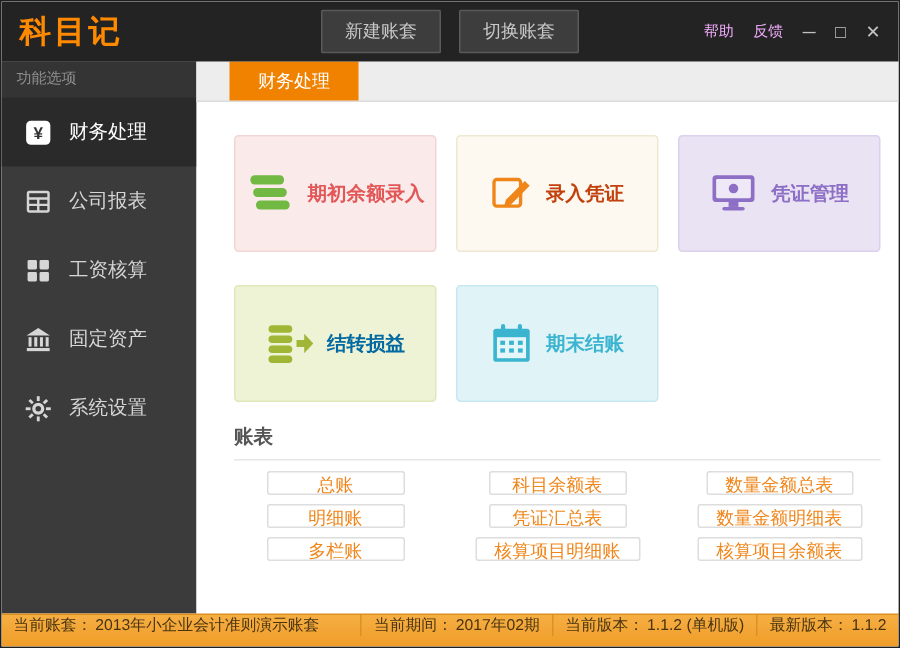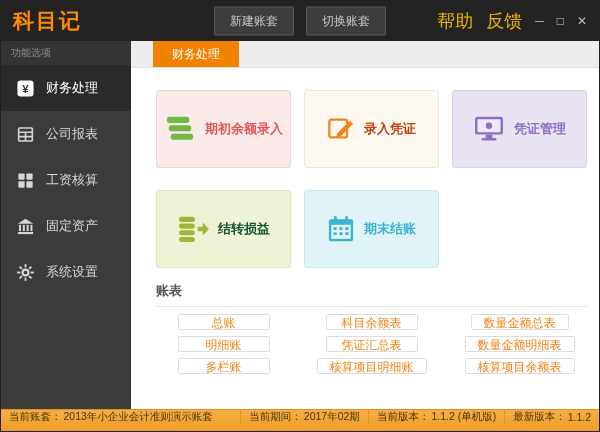--- a/index.html
+++ b/index.html
@@ -6,21 +6,21 @@
   html,body { background:#ffffff; }
   body { font-family:"Liberation Sans","DejaVu Sans",sans-serif; }
   .window { width:600px; height:432px; display:flex; flex-direction:column; border:1px solid #1f1f1f; background:#fff; overflow:hidden; }
 
   
   .titlebar { height:40px; background:#232323; display:flex; align-items:center; padding:0 12px; position:relative; flex-shrink:0; }
   .logo { color:#ff8a00; font-size:21px; font-weight:bold; letter-spacing:2px; }
   .tb-center { position:absolute; left:50%; top:50%; transform:translate(-50%,-50%); display:flex; gap:12px; }
   .tb-btn { background:#3d3d3d; border:1px solid #5a5a5a; color:#c8c8c8; font-size:12px; padding:5px 15px; cursor:pointer; font-family:inherit; border-radius:1px; }
   .tb-right { margin-left:auto; display:flex; align-items:center; gap:13px; }
-  .tb-link { color:#eab308; font-size:18px; cursor:pointer; }
+  .tb-link { color:#f0abfc; font-size:10px; cursor:pointer; }
   .win-ctl { color:#c2c2c2; font-size:12px; cursor:pointer; line-height:1; }
 
   
   .appbody { flex:1; display:flex; min-height:0; }
 
   
   .sidebar { width:130px; background:#3b3b3b; flex-shrink:0; display:flex; flex-direction:column; }
   .sidebar-header { height:24px; line-height:24px; padding-left:10px; font-size:10px; color:#8f8f8f; background:#343434; }
   .side-item { height:46px; display:flex; align-items:center; padding-left:15px; gap:11px; color:#d6d6d6; font-size:13px; cursor:pointer; }
   .side-item.active { background:#2a2a2a; color:#ffffff; }
@@ -33,21 +33,21 @@
   .tab { background:#f08200; color:#fff; font-size:12px; padding:0 19px; display:flex; align-items:center; cursor:pointer; }
   .content { flex:1; padding:22px 12px 0 25px; overflow:hidden; }
 
   .cards { display:grid; grid-template-columns:repeat(3,135px); column-gap:13px; row-gap:22px; }
   .card { height:78px; border-radius:3px; display:flex; align-items:center; justify-content:center; gap:9px; font-size:13px; font-weight:bold; cursor:pointer; }
   .card-icon { display:inline-flex; }
   .card-icon svg { display:block; }
   .card-0 { background:#faeaea; border:1px solid #f1d6d6; color:#e25858; }
   .card-1 { background:#fdf9f1; border:1px solid #f0e7d2; color:#c2410c; }
   .card-2 { background:#eae3f4; border:1px solid #dcd1ec; color:#8d6fc5; }
-  .card-3 { background:#eff3d6; border:1px solid #e0e7b8; color:#14532d; }
+  .card-3 { background:#eff3d6; border:1px solid #e0e7b8; color:#0369a1; }
   .card-4 { background:#e0f4f8; border:1px solid #c6e7ef; color:#3bb4cf; }
 
   .section-title { margin-top:14px; font-size:13px; font-weight:bold; color:#555; }
   .divider { height:1px; background:#e6e6e6; margin:6px 0 7px; }
   .btn-grid { display:grid; grid-template-columns:repeat(3,135px); column-gap:13px; row-gap:6px; justify-items:center; }
   .table-btn { min-width:92px; height:16px; background:#fff; border:1px solid #dddddd; border-radius:2px; color:#f08519; font-size:12px; cursor:pointer; font-family:inherit; padding:0 12px; white-space:nowrap; }
 
   
   .statusbar { height:22px; flex-shrink:0; background:linear-gradient(#f6ae43,#ef9d28); border-top:1px solid #d9911f; display:flex; align-items:flex-start; font-size:10.5px; color:#4a3410; }
   .seg { display:flex; align-items:center; padding:0 8px; border-left:1px solid #d8941f; white-space:nowrap; }

